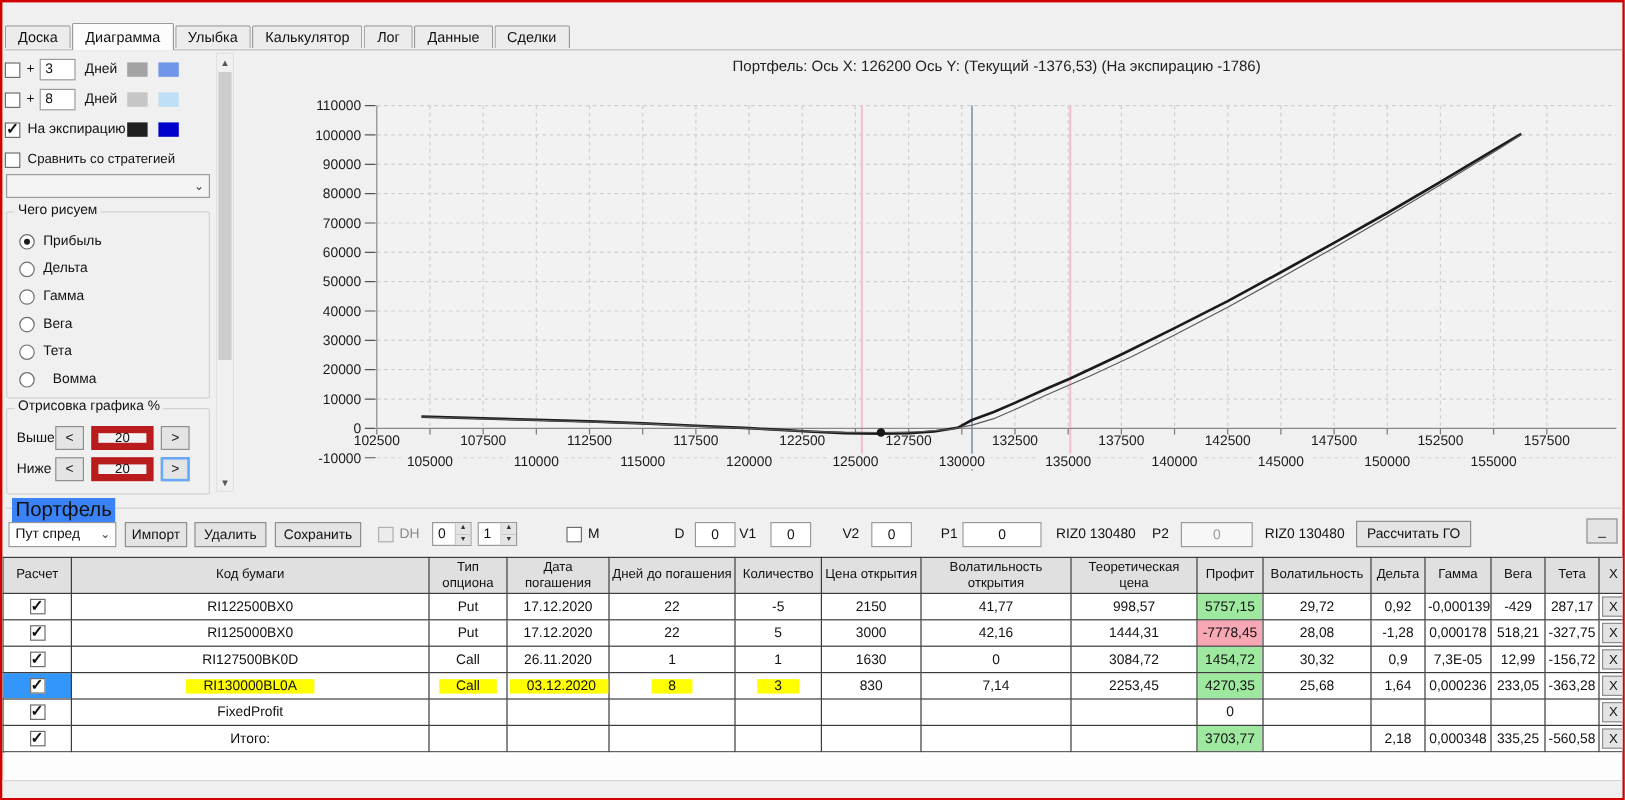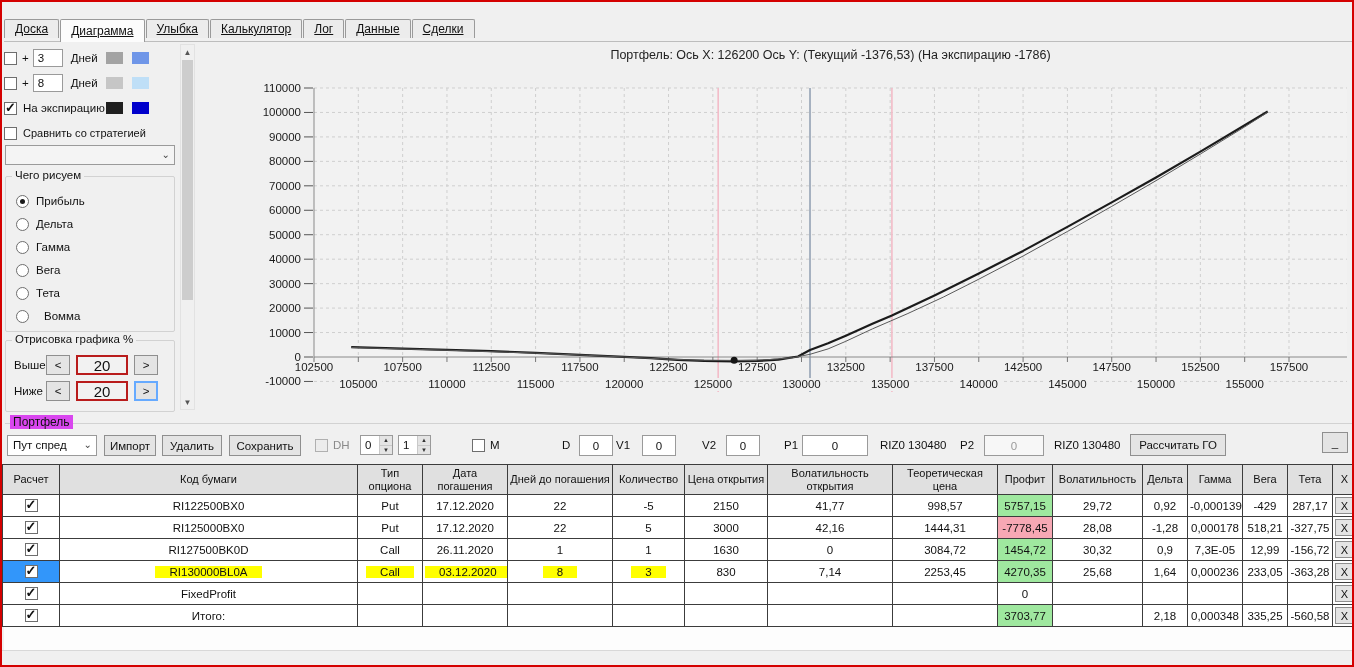--- a/index.html
+++ b/index.html
@@ -11,22 +11,22 @@
     font-family:"Liberation Sans", sans-serif; color:#111;
   }
   
   .menubar { position:absolute; left:0; top:0; width:100%; height:17px;
     display:flex; align-items:center; font-size:12px; background:#f0f0f0; }
   .menubar .mitem { padding:1px 6px; margin-right:12px; cursor:default; }
   .menubar .spacer { flex:1; }
   .menubar .mright { padding:1px 6px; }
   
   .tabbar { position:absolute; left:2px; top:17px; height:23px; width:1348px;
-    display:flex; align-items:flex-start; font-size:12px;
-    border-bottom:1px solid #bdbdbd;text-decoration:underline; }
+    display:flex; align-items:center; font-size:12px;
+    border-bottom:1px solid #bdbdbd; }
   .tab { height:19px; padding:2px 10px 0 10px; margin-right:1px;
     background:#ececec; border:1px solid #9a9a9a; border-bottom:none;
     border-radius:2px 2px 0 0; white-space:nowrap; }
   .tab.active { height:23px; padding-top:4px; background:#fcfcfc; position:relative; z-index:2; }
   
   .leftpanel { position:absolute; left:2px; top:42px; width:174px; height:370px; font-size:11.5px; }
   .prow { position:absolute; left:0; display:flex; align-items:center; height:16px; }
   .cb { width:13px; height:13px; background:#fff; border:1px solid #6e6e6e; position:relative; flex:none; }
   .cb.checked:after { content:"✓"; position:absolute; left:0px; top:-3px; font-size:13px; font-weight:bold; color:#111; }
   .cb.disabled { background:#ececec; border-color:#b0b0b0; }
@@ -35,32 +35,32 @@
   .swatch { width:17px; height:12px; flex:none; }
   .groupbox { position:absolute; border:1px solid #d2d2d2; border-radius:2px; }
   .grouplabel { position:absolute; top:-8px; left:6px; background:#f0f0f0; padding:0 3px; font-size:11.5px; }
   .radio { width:13px; height:13px; border:1px solid #6e6e6e; border-radius:50%; background:#fff; position:relative; flex:none; }
   .radio.sel:after { content:""; position:absolute; left:3px; top:3px; width:5px; height:5px; border-radius:50%; background:#1a1a1a; }
   .combo { position:absolute; height:20px; background:#f4f4f4; border:1px solid #9a9a9a; }
   .combo .arr { position:absolute; right:4px; top:3px; font-size:10px; color:#444; }
   .win-btn { display:inline-flex; align-items:center; justify-content:center;
     background:#e4e4e4; border:1px solid #8f8f8f; font-size:11.5px; cursor:default; }
   .win-btn.focus { outline:2px solid #66aaff; outline-offset:-2px; }
-  .numbox { background:#f2f2f2; border:2px solid #b91c1c; display:flex; align-items:center; justify-content:center; font-size:15px; }
+  .numbox { background:#f2f2f2; border:6px solid #b91c1c; display:flex; align-items:center; justify-content:center; font-size:11px; }
   
   .vscroll { position:absolute; left:178px; top:42px; width:15px; height:366px; background:#f0f0f0; border:1px solid #e2e2e2; font-size:8px; color:#555; }
   .vscroll .sarr { position:absolute; left:0; width:13px; height:14px; display:flex; align-items:center; justify-content:center; }
   .vscroll .thumb { position:absolute; left:1px; width:11px; background:#cdcdcd; }
   
   .chart-title { position:absolute; left:312px; top:46px; width:1033px; text-align:center; font-size:12.5px; color:#222; }
   #chart-svg { position:absolute; left:0; top:40px; }
   
   .pf-group { position:absolute; left:3px; top:421px; width:1348px; height:41px;
     border-top:1px solid #d2d2d2; }
-  .pf-label { position:absolute; left:8px; top:413px; background:#d946ef; padding:0 3px; font-size:12px; }
+  .pf-label { position:absolute; left:8px; top:413px; background:#3b82f6; padding:0 3px; font-size:17px; }
   .pfc { position:absolute; font-size:11.5px; }
   .inputbox { background:#fff; border:1px solid #9a9a9a; display:flex; align-items:center; justify-content:center; font-size:11.5px; }
   .spin { position:absolute; display:flex; border:1px solid #9a9a9a; background:#fff; height:20px; }
   .spin .sval { width:18px; display:flex; align-items:center; padding-left:4px; font-size:11.5px; }
   .spin .sarrs { width:13px; display:flex; flex-direction:column; border-left:1px solid #c9c9c9; }
   .spin .sarrs div { flex:1; font-size:6px; line-height:8px; text-align:center; background:#e4e4e4; border-bottom:1px solid #c9c9c9; color:#333; }
   .spin .sarrs div:last-child { border-bottom:none; }
   
   table.grid { position:absolute; left:0px; top:462px; width:1354px; border-collapse:collapse; table-layout:fixed; font-size:11.5px; background:#fff; }
   table.grid th { background:#e0e0e0; font-weight:normal; font-size:11px; line-height:1.15; height:30px; border:1px solid #3c3c3c; padding:0 2px; }

